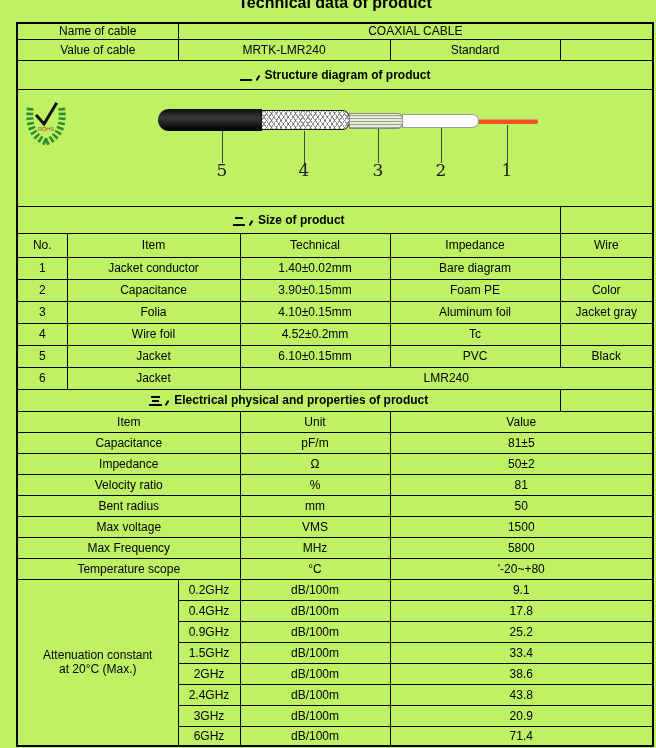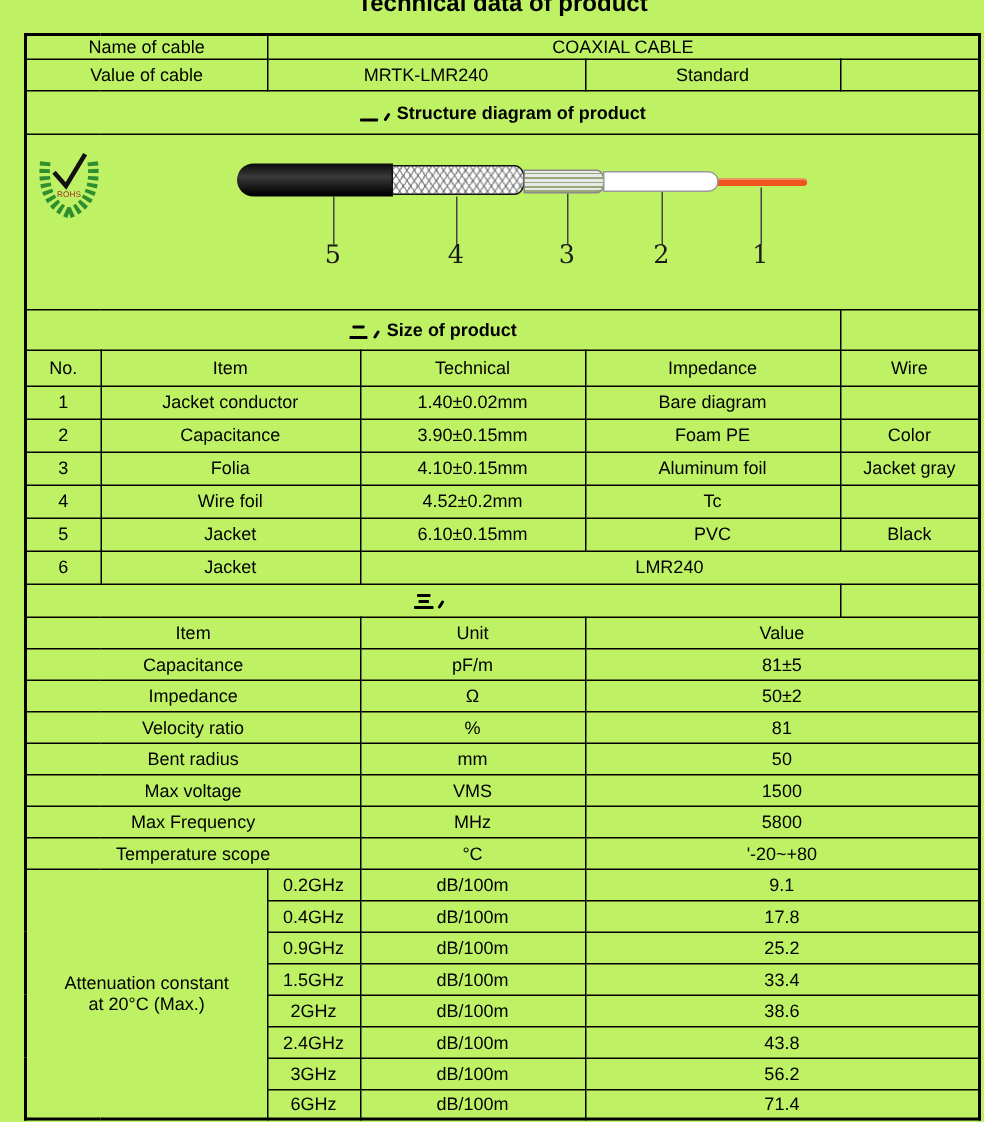--- a/index.html
+++ b/index.html
@@ -175,21 +175,21 @@
     </tr>
 
     <tr style="height:22px">
       <td>6</td>
       <td colspan="2">Jacket</td>
       <td colspan="3">LMR240</td>
     </tr>
 
     <tr style="height:22px">
       <td colspan="5" class="sec">
-        <span class="m-bars m-three"><i class="b1"></i><i class="b2"></i><i class="b3"></i></span><span class="cjk-comma"></span>
+        <span class="m-bars m-three"><i class="b1"></i><i class="b2"></i><i class="b3"></i></span><span class="cjk-comma"></span><span>Electrical physical and properties of product</span>
       </td>
       <td></td>
     </tr>
 
     <tr style="height:21px">
       <td colspan="3">Item</td>
       <td>Unit</td>
       <td colspan="2">Value</td>
     </tr>
 
@@ -259,21 +259,21 @@
       <td colspan="2">38.6</td>
     </tr>
     <tr style="height:21px">
       <td>2.4GHz</td>
       <td>dB/100m</td>
       <td colspan="2">43.8</td>
     </tr>
     <tr style="height:21px">
       <td>3GHz</td>
       <td>dB/100m</td>
-      <td colspan="2">56.2</td>
+      <td colspan="2">20.9</td>
     </tr>
     <tr style="height:20px">
       <td>6GHz</td>
       <td>dB/100m</td>
       <td colspan="2">71.4</td>
     </tr>
   </tbody>
     </table>
 </div>
 

